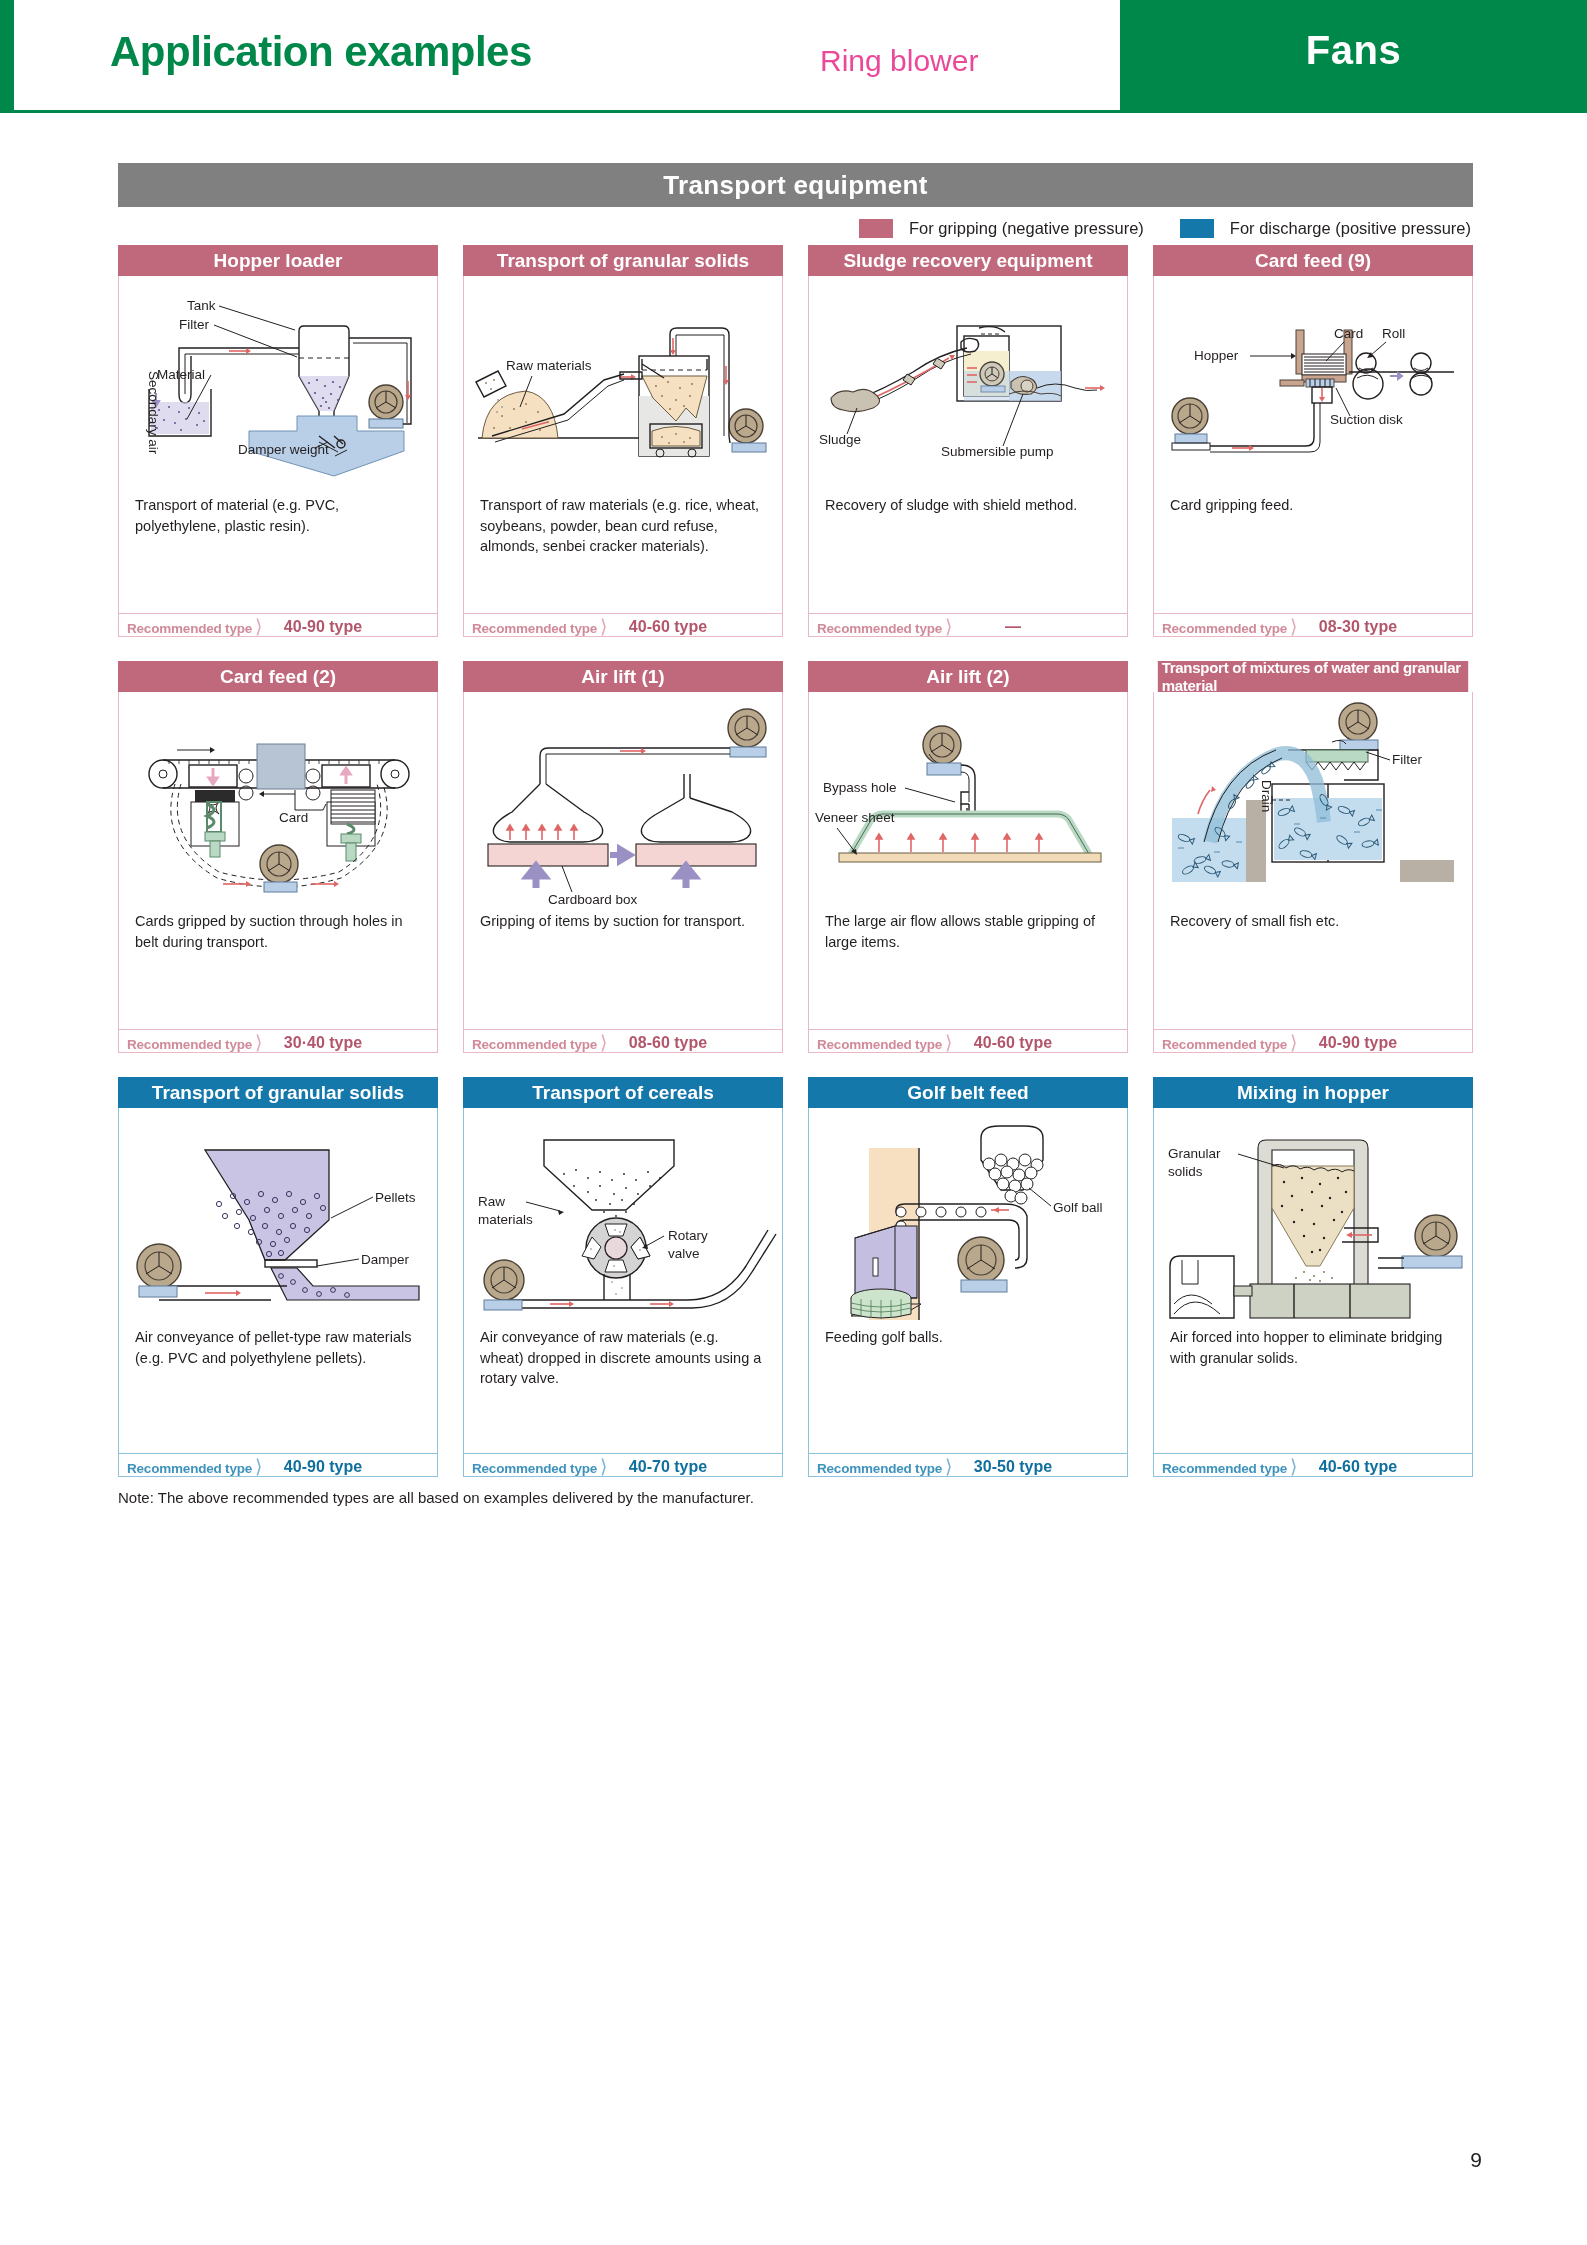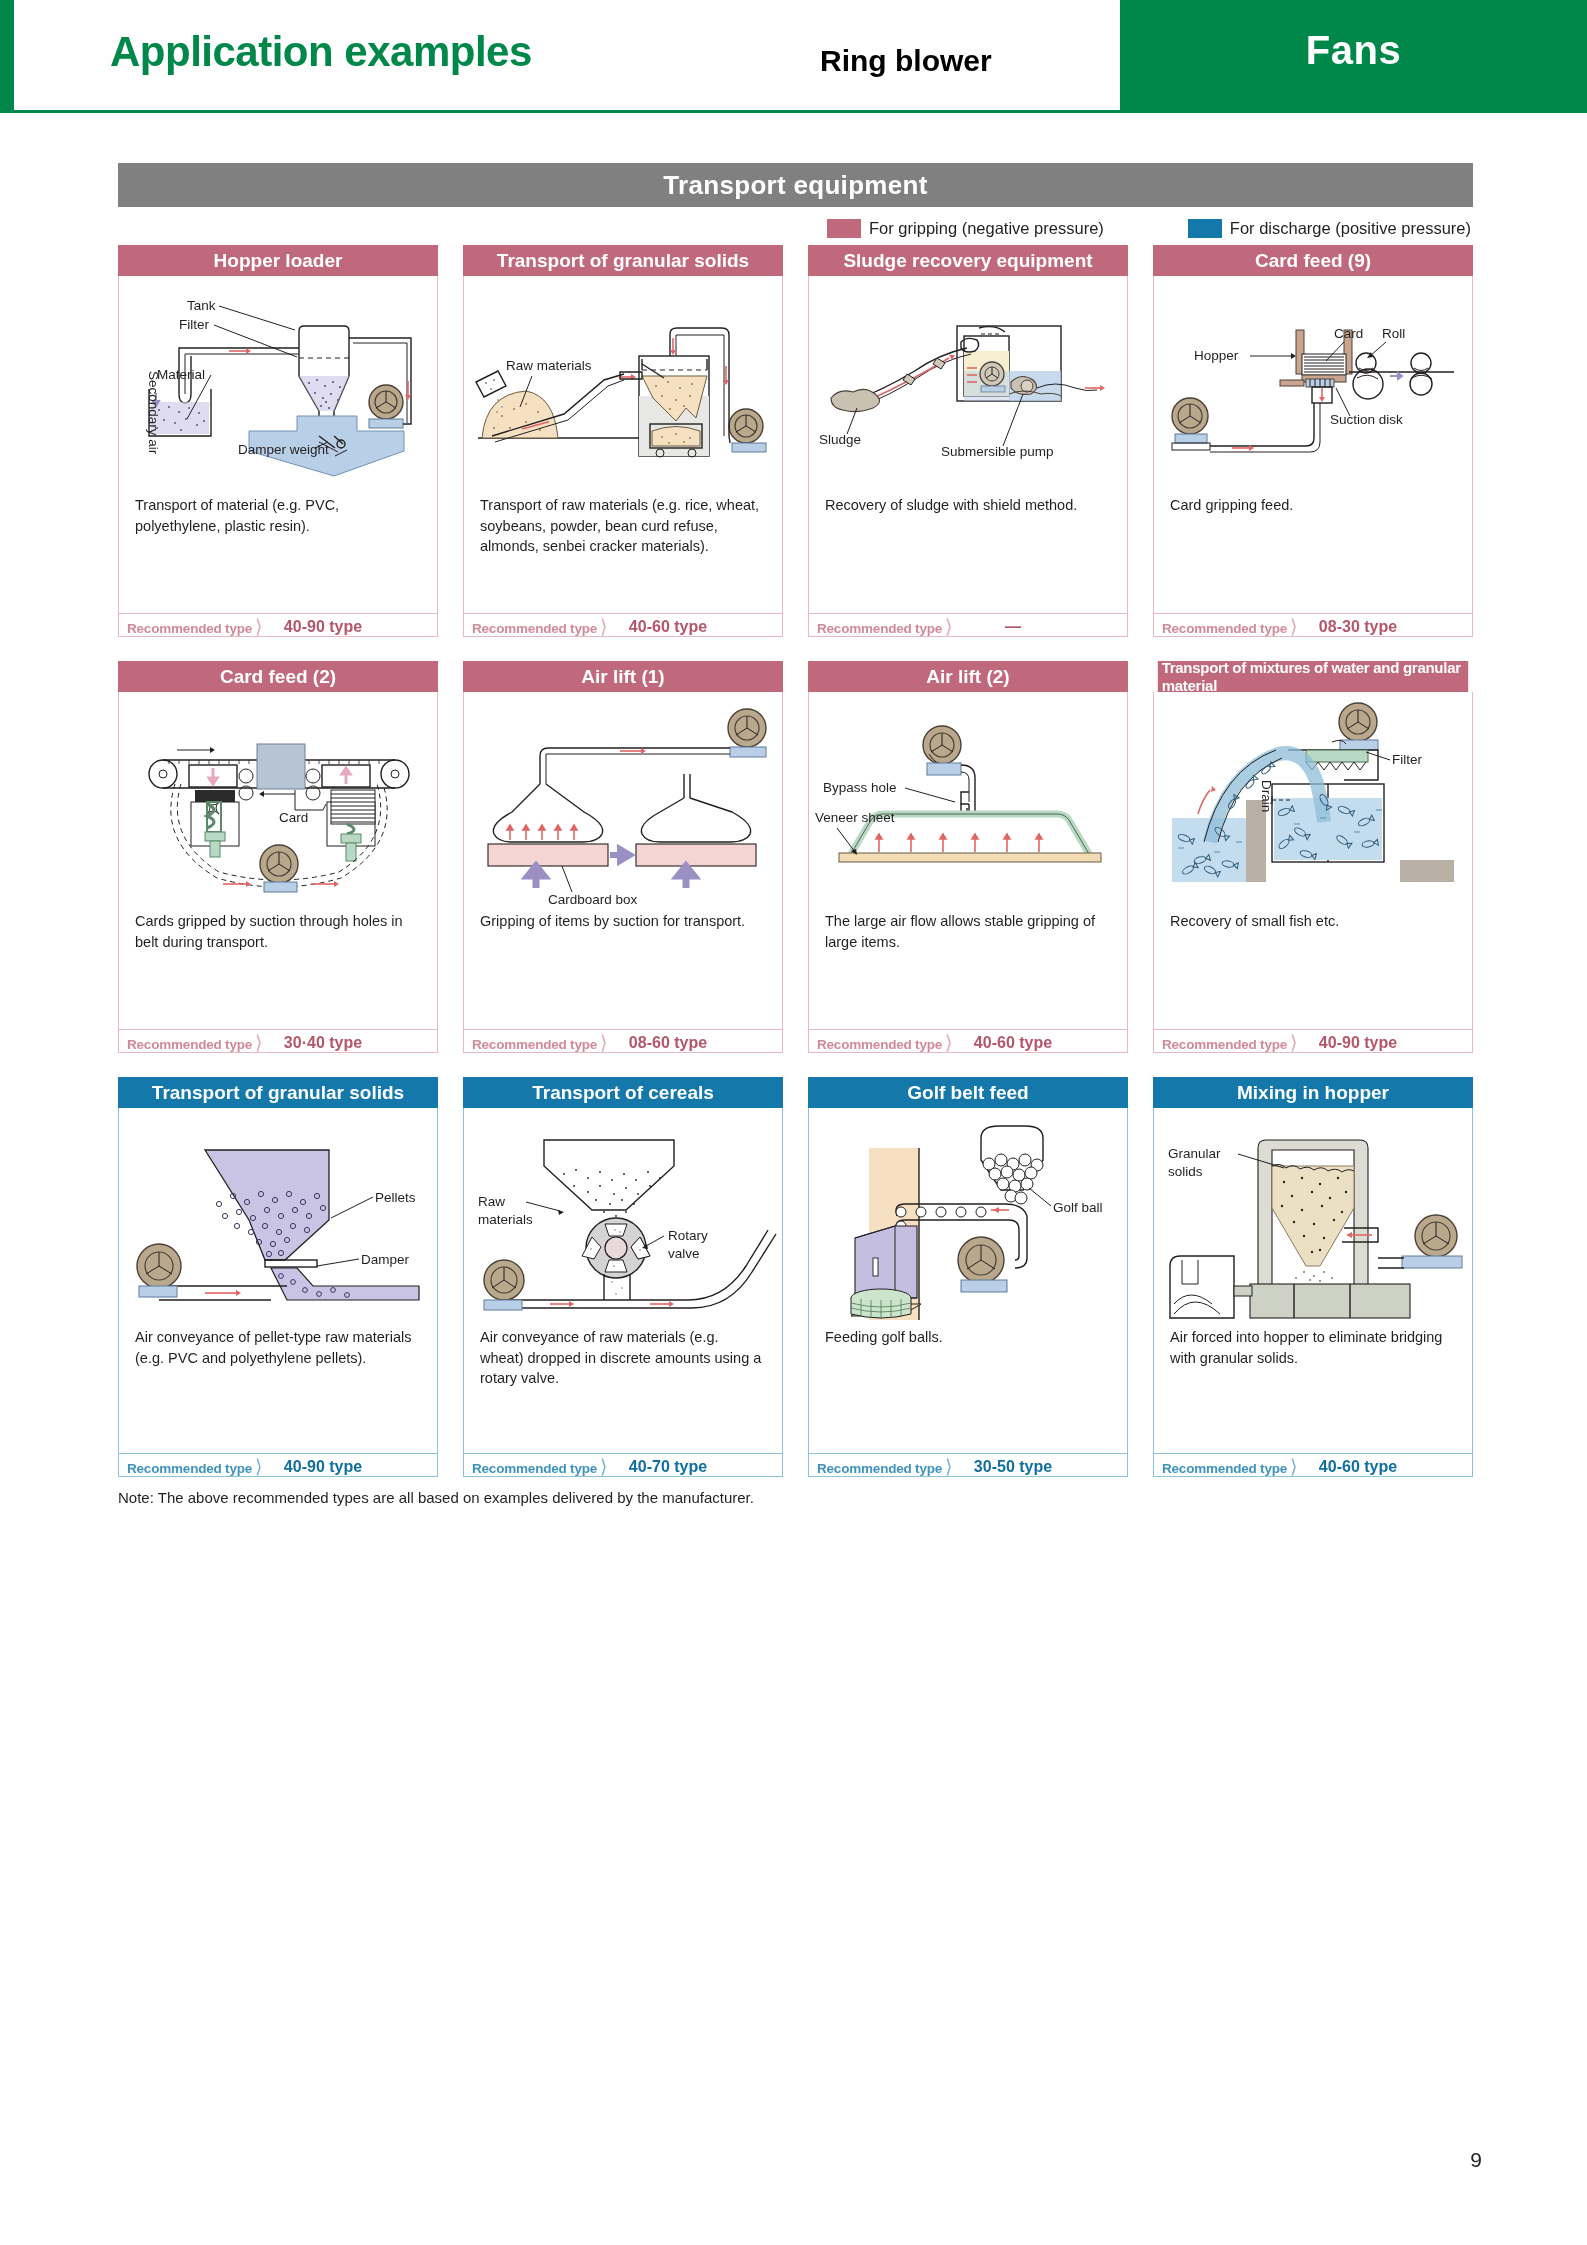--- a/index.html
+++ b/index.html
@@ -34,22 +34,22 @@
     font-size: 42px;
     font-weight: bold;
     color: #00874a;
     letter-spacing: -0.5px;
     white-space: nowrap;
   }
   .header-subtitle {
     position: absolute;
     left: 820px; top: 44px;
     font-size: 30px;
-    font-weight: bold;
-    color: #000000;
+    font-weight: normal;
+    color: #ec4899;
     white-space: nowrap;
   }
   .header-green-block {
     position: absolute;
     right: 0; top: 0;
     width: 467px; height: 113px;
     background: #00874a;
   }
   .header-category {
     position: absolute;
@@ -95,22 +95,21 @@
     justify-content: flex-end;
     align-items: center;
     height: 34px;
     margin-top: 4px;
     gap: 36px;
     padding-right: 2px;
   }
   .legend-item {
     display: flex;
     align-items: center;
-    gap: 8px;
-    margin-left: 48px;
+    gap: 16px;
   }
   .legend-swatch {
     width: 34px;
     height: 19px;
     display: block;
   }
   .legend-swatch.rose { background: #c1697c; }
   .legend-swatch.blue { background: #1578ab; }
   .legend-label {
     font-size: 16.5px;

